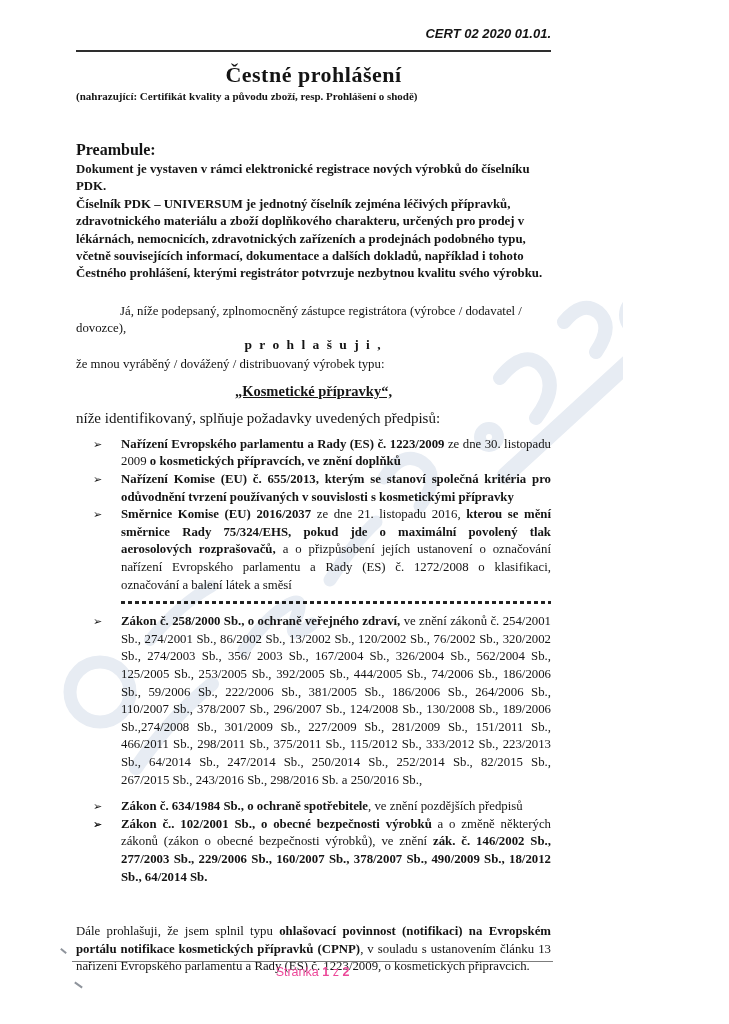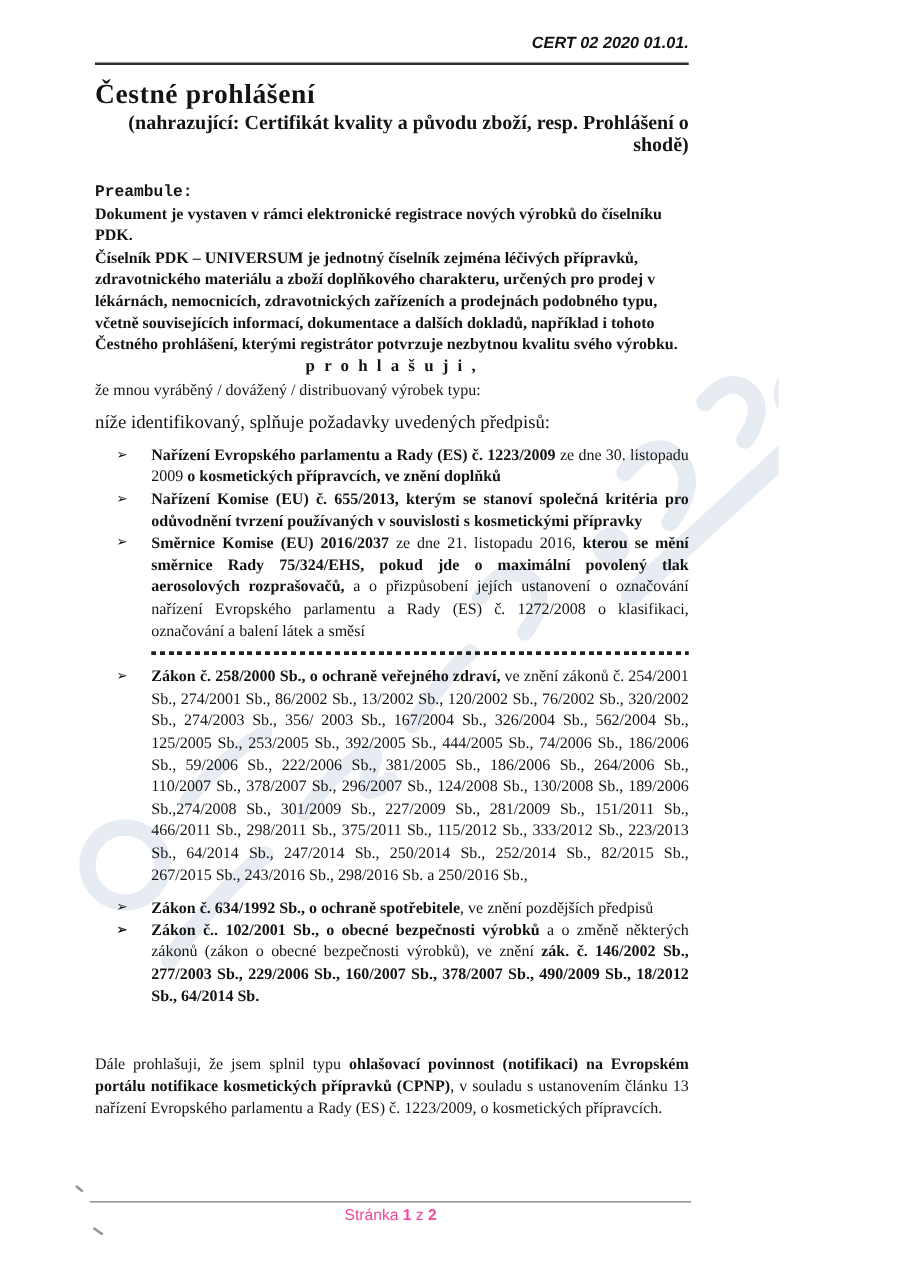--- a/index.html
+++ b/index.html
@@ -19,39 +19,38 @@
     text-align: right;
     font-family: "Liberation Sans", sans-serif;
     font-style: italic;
     font-weight: 600;
     font-size: 13px;
     margin-bottom: 9px;
   }
   .header-rule { border: 0; border-top: 2px solid #2e2e2e; margin: 0 0 10px 0; }
   .doc-title {
     margin: 0;
+    text-align: center;
+    font-size: 22px;
+    font-weight: bold;
+    letter-spacing: 0.5px;
+  }
+  .doc-subtitle {
     text-align: left;
-    font-size: 22px;
-    font-weight: bold;
-    letter-spacing: 0.5px;
-  }
-  .doc-subtitle {
-    text-align: right;
-    font-size: 16px;
+    font-size: 11px;
     font-weight: bold;
     margin-top: 2px;
     font-family: Liberation Serif, serif;
   }
 
   
   .preambule-heading {
-    margin: 20px 0 2px 0;
-    font-size: 13px;
-    font-weight: bold;
-    font-family: Liberation Mono, monospace;
+    margin: 39px 0 2px 0;
+    font-size: 16px;
+    font-weight: bold;
   }
   .preamble p {
     margin: 0;
     font-size: 12.8px;
     font-weight: bold;
     line-height: 17.4px;
   }
 
   
   .intro-line { margin-top: 20px; text-indent: 44px; font-size: 12.8px; line-height: 17px; }
@@ -162,22 +161,24 @@
     <hr class="header-rule">
     <h1 class="doc-title">Čestné prohlášení</h1>
     <div class="doc-subtitle">(nahrazující: Certifikát kvality a původu zboží, resp. Prohlášení o shodě)</div>
 
     <h2 class="preambule-heading">Preambule:</h2>
     <div class="preamble">
       <p>Dokument je vystaven v rámci elektronické registrace nových výrobků do číselníku PDK.</p>
       <p>Číselník PDK – UNIVERSUM je jednotný číselník zejména léčivých přípravků, zdravotnického materiálu a zboží doplňkového charakteru, určených pro prodej v lékárnách, nemocnicích, zdravotnických zařízeních a prodejnách podobného typu, včetně souvisejících informací, dokumentace a dalších dokladů, například i tohoto Čestného prohlášení, kterými registrátor potvrzuje nezbytnou kvalitu svého výrobku.</p>
     </div>
 
+    <div class="intro-line">Já, níže podepsaný, zplnomocněný zástupce registrátora (výrobce / dodavatel / dovozce),</div>
     <div class="verb-line">p r o h l a š u j i ,</div>
     <div class="product-intro">že mnou vyráběný / dovážený / distribuovaný výrobek typu:</div>
+    <div class="product-type">„Kosmetické přípravky“,</div>
     <div class="compliance-intro">níže identifikovaný, splňuje požadavky uvedených předpisů:</div>
 
     <ul class="reg-list">
       <li class="reg-item">
         <span class="bullet">➢</span>
         <span><span class="b">Nařízení Evropského parlamentu a Rady (ES) č. 1223/2009</span><span> ze dne 30. listopadu 2009 </span><span class="b">o kosmetických přípravcích, ve znění doplňků</span></span>
       </li>
       <li class="reg-item">
         <span class="bullet">➢</span>
         <span><span class="b">Nařízení Komise (EU) č. 655/2013, kterým se stanoví společná kritéria pro odůvodnění tvrzení používaných v souvislosti s kosmetickými přípravky</span></span>
@@ -190,21 +191,21 @@
 
     <div class="dashed-divider"></div>
 
     <ul class="reg-list">
       <li class="reg-item">
         <span class="bullet">➢</span>
         <span><span class="b">Zákon č. 258/2000 Sb., o ochraně veřejného zdraví,</span><span> ve znění zákonů č. 254/2001 Sb., 274/2001 Sb., 86/2002 Sb., 13/2002 Sb., 120/2002 Sb., 76/2002 Sb., 320/2002 Sb., 274/2003 Sb., 356/ 2003 Sb., 167/2004 Sb., 326/2004 Sb., 562/2004 Sb., 125/2005 Sb., 253/2005 Sb., 392/2005 Sb., 444/2005 Sb., 74/2006 Sb., 186/2006 Sb., 59/2006 Sb., 222/2006 Sb., 381/2005 Sb., 186/2006 Sb., 264/2006 Sb., 110/2007 Sb., 378/2007 Sb., 296/2007 Sb., 124/2008 Sb., 130/2008 Sb., 189/2006 Sb.,274/2008 Sb., 301/2009 Sb., 227/2009 Sb., 281/2009 Sb., 151/2011 Sb., 466/2011 Sb., 298/2011 Sb., 375/2011 Sb., 115/2012 Sb., 333/2012 Sb., 223/2013 Sb., 64/2014 Sb., 247/2014 Sb., 250/2014 Sb., 252/2014 Sb., 82/2015 Sb., 267/2015 Sb., 243/2016 Sb., 298/2016 Sb. a 250/2016 Sb.,</span></span>
       </li>
       <li class="reg-item gap">
         <span class="bullet">➢</span>
-        <span><span class="b">Zákon č. 634/1992 Sb., o ochraně spotřebitele</span><span>, ve znění pozdějších předpisů</span></span>
+        <span><span class="b">Zákon č. 634/1984 Sb., o ochraně spotřebitele</span><span>, ve znění pozdějších předpisů</span></span>
       </li>
       <li class="reg-item">
         <span class="bullet">➢</span>
       </li>
       <li class="reg-item">
         <span class="bullet">➢</span>
         <span><span class="b">Zákon č.. 102/2001 Sb., o obecné bezpečnosti výrobků</span><span> a o změně některých zákonů (zákon o obecné bezpečnosti výrobků), ve znění </span><span class="b">zák. č. 146/2002 Sb., 277/2003 Sb., 229/2006 Sb., 160/2007 Sb., 378/2007 Sb., 490/2009 Sb., 18/2012 Sb., 64/2014 Sb.</span></span>
       </li>
     </ul>
 

